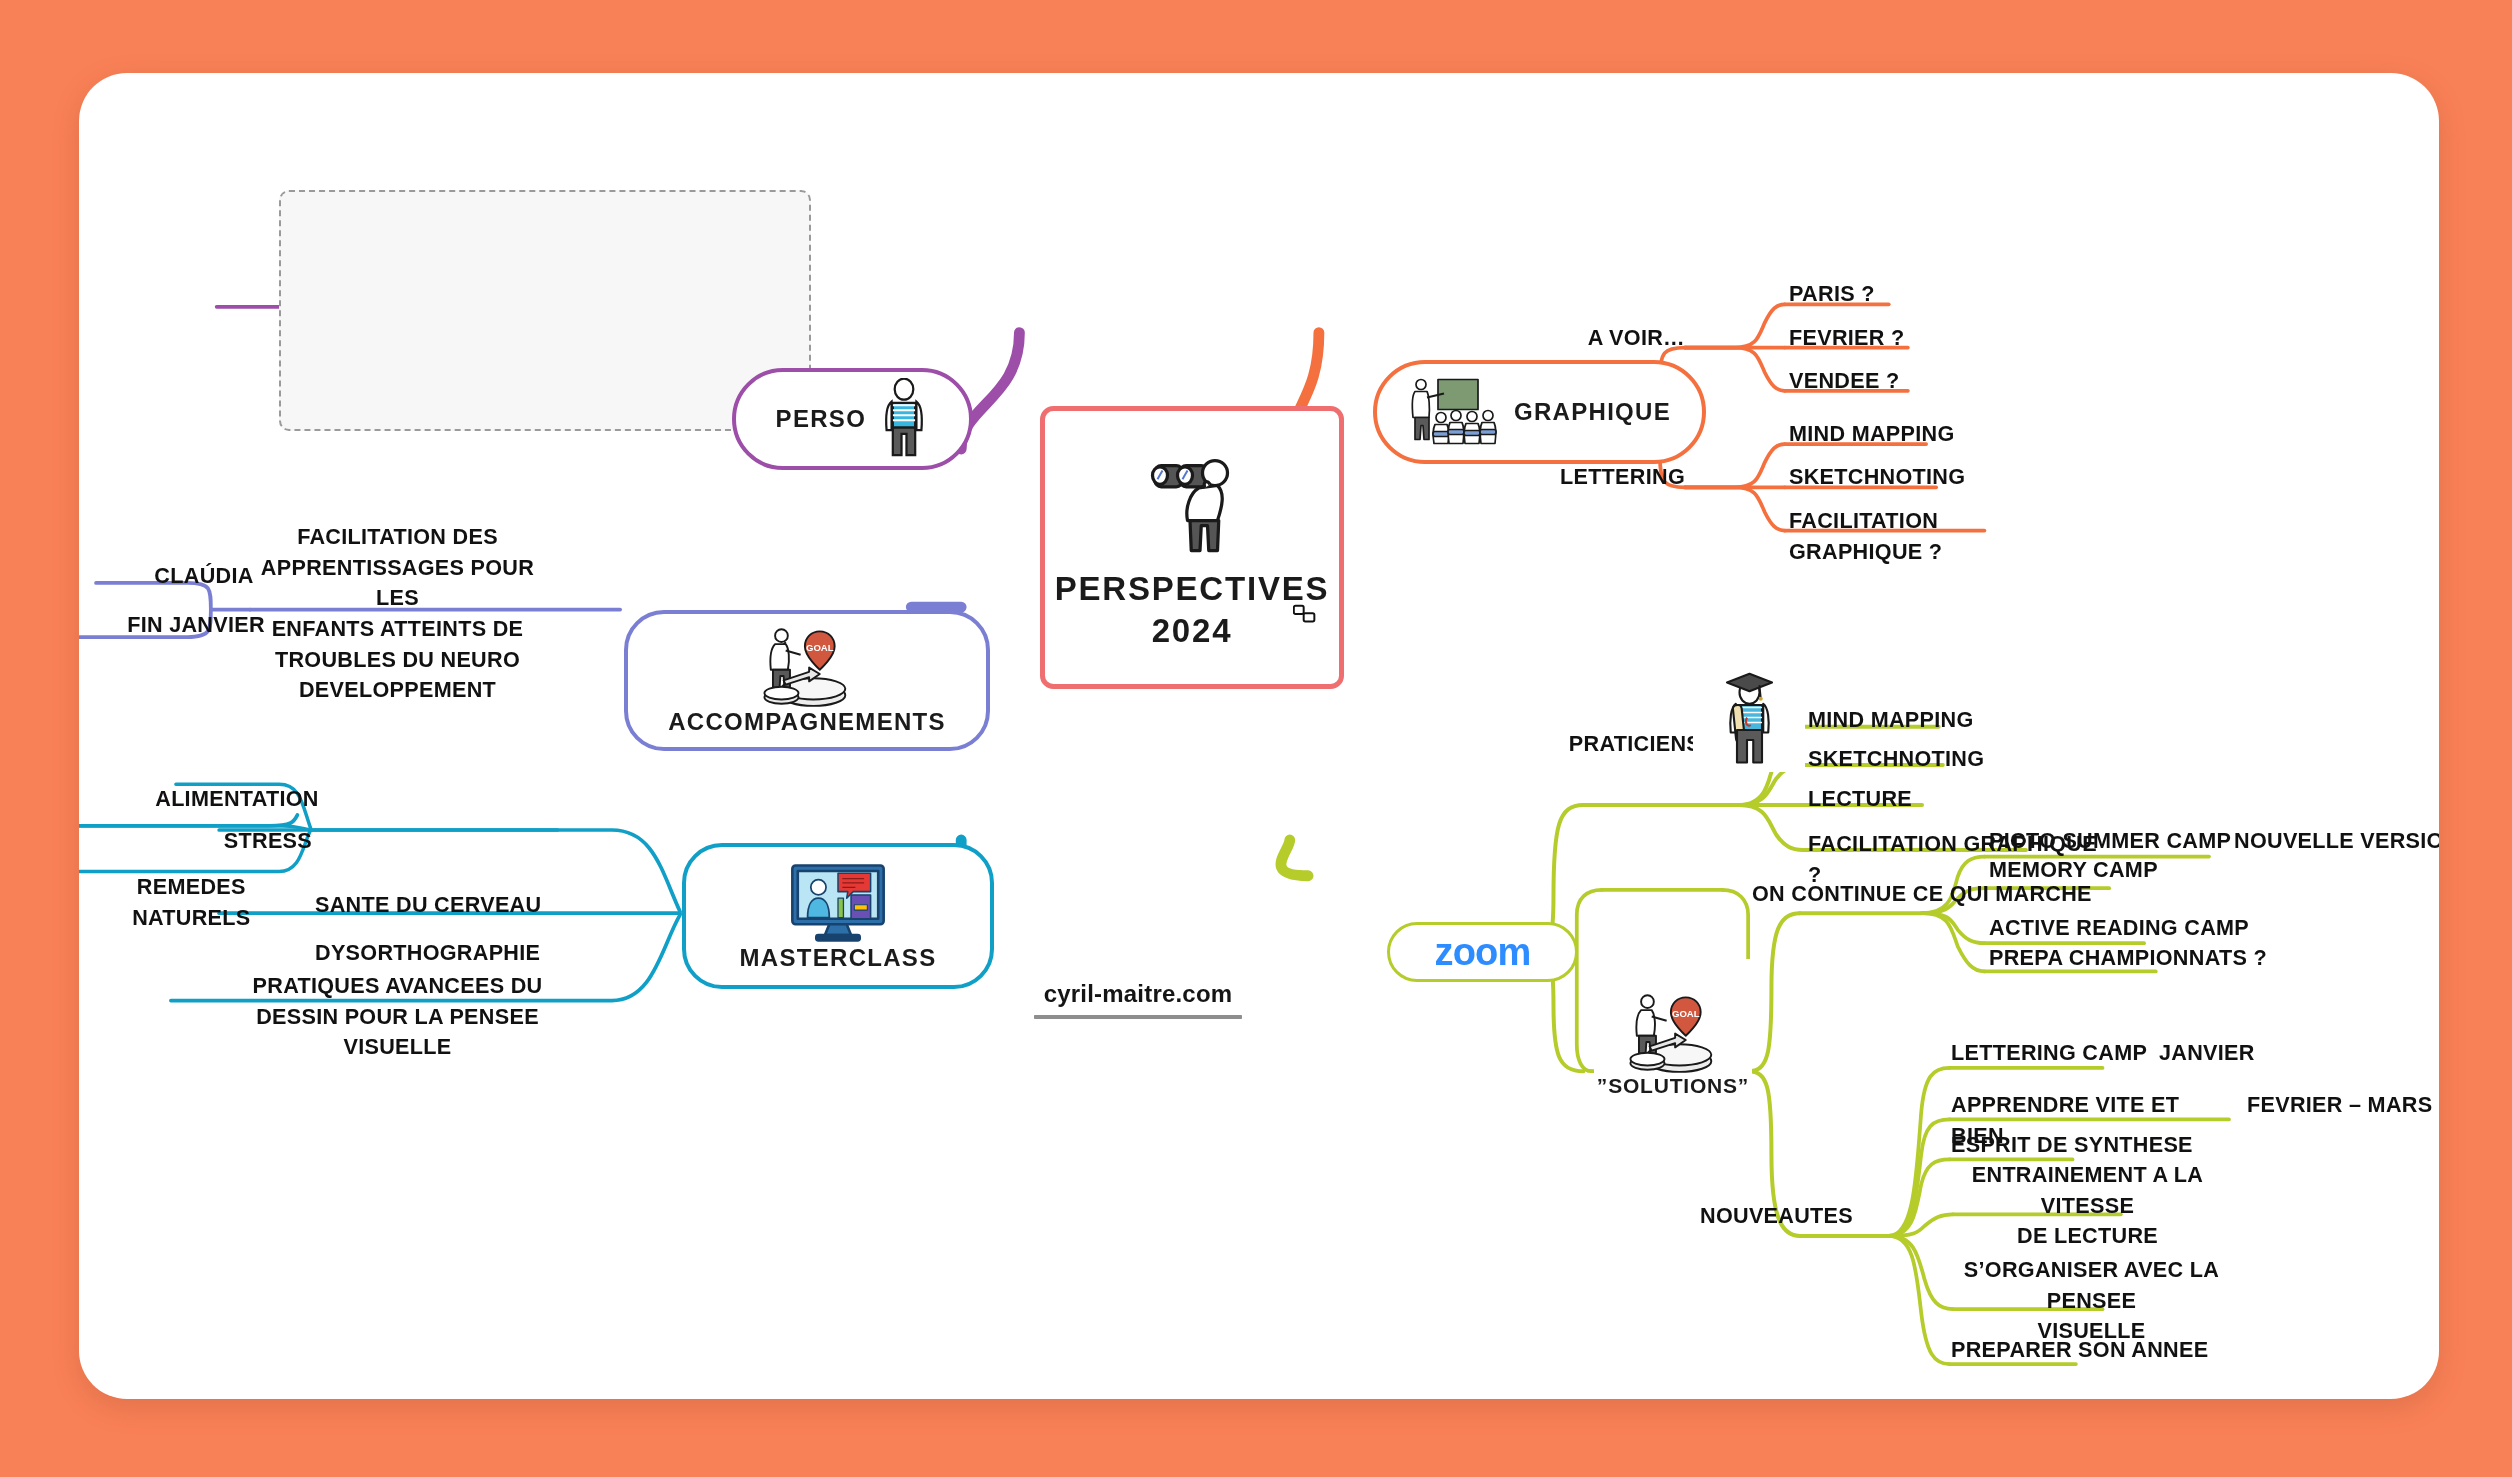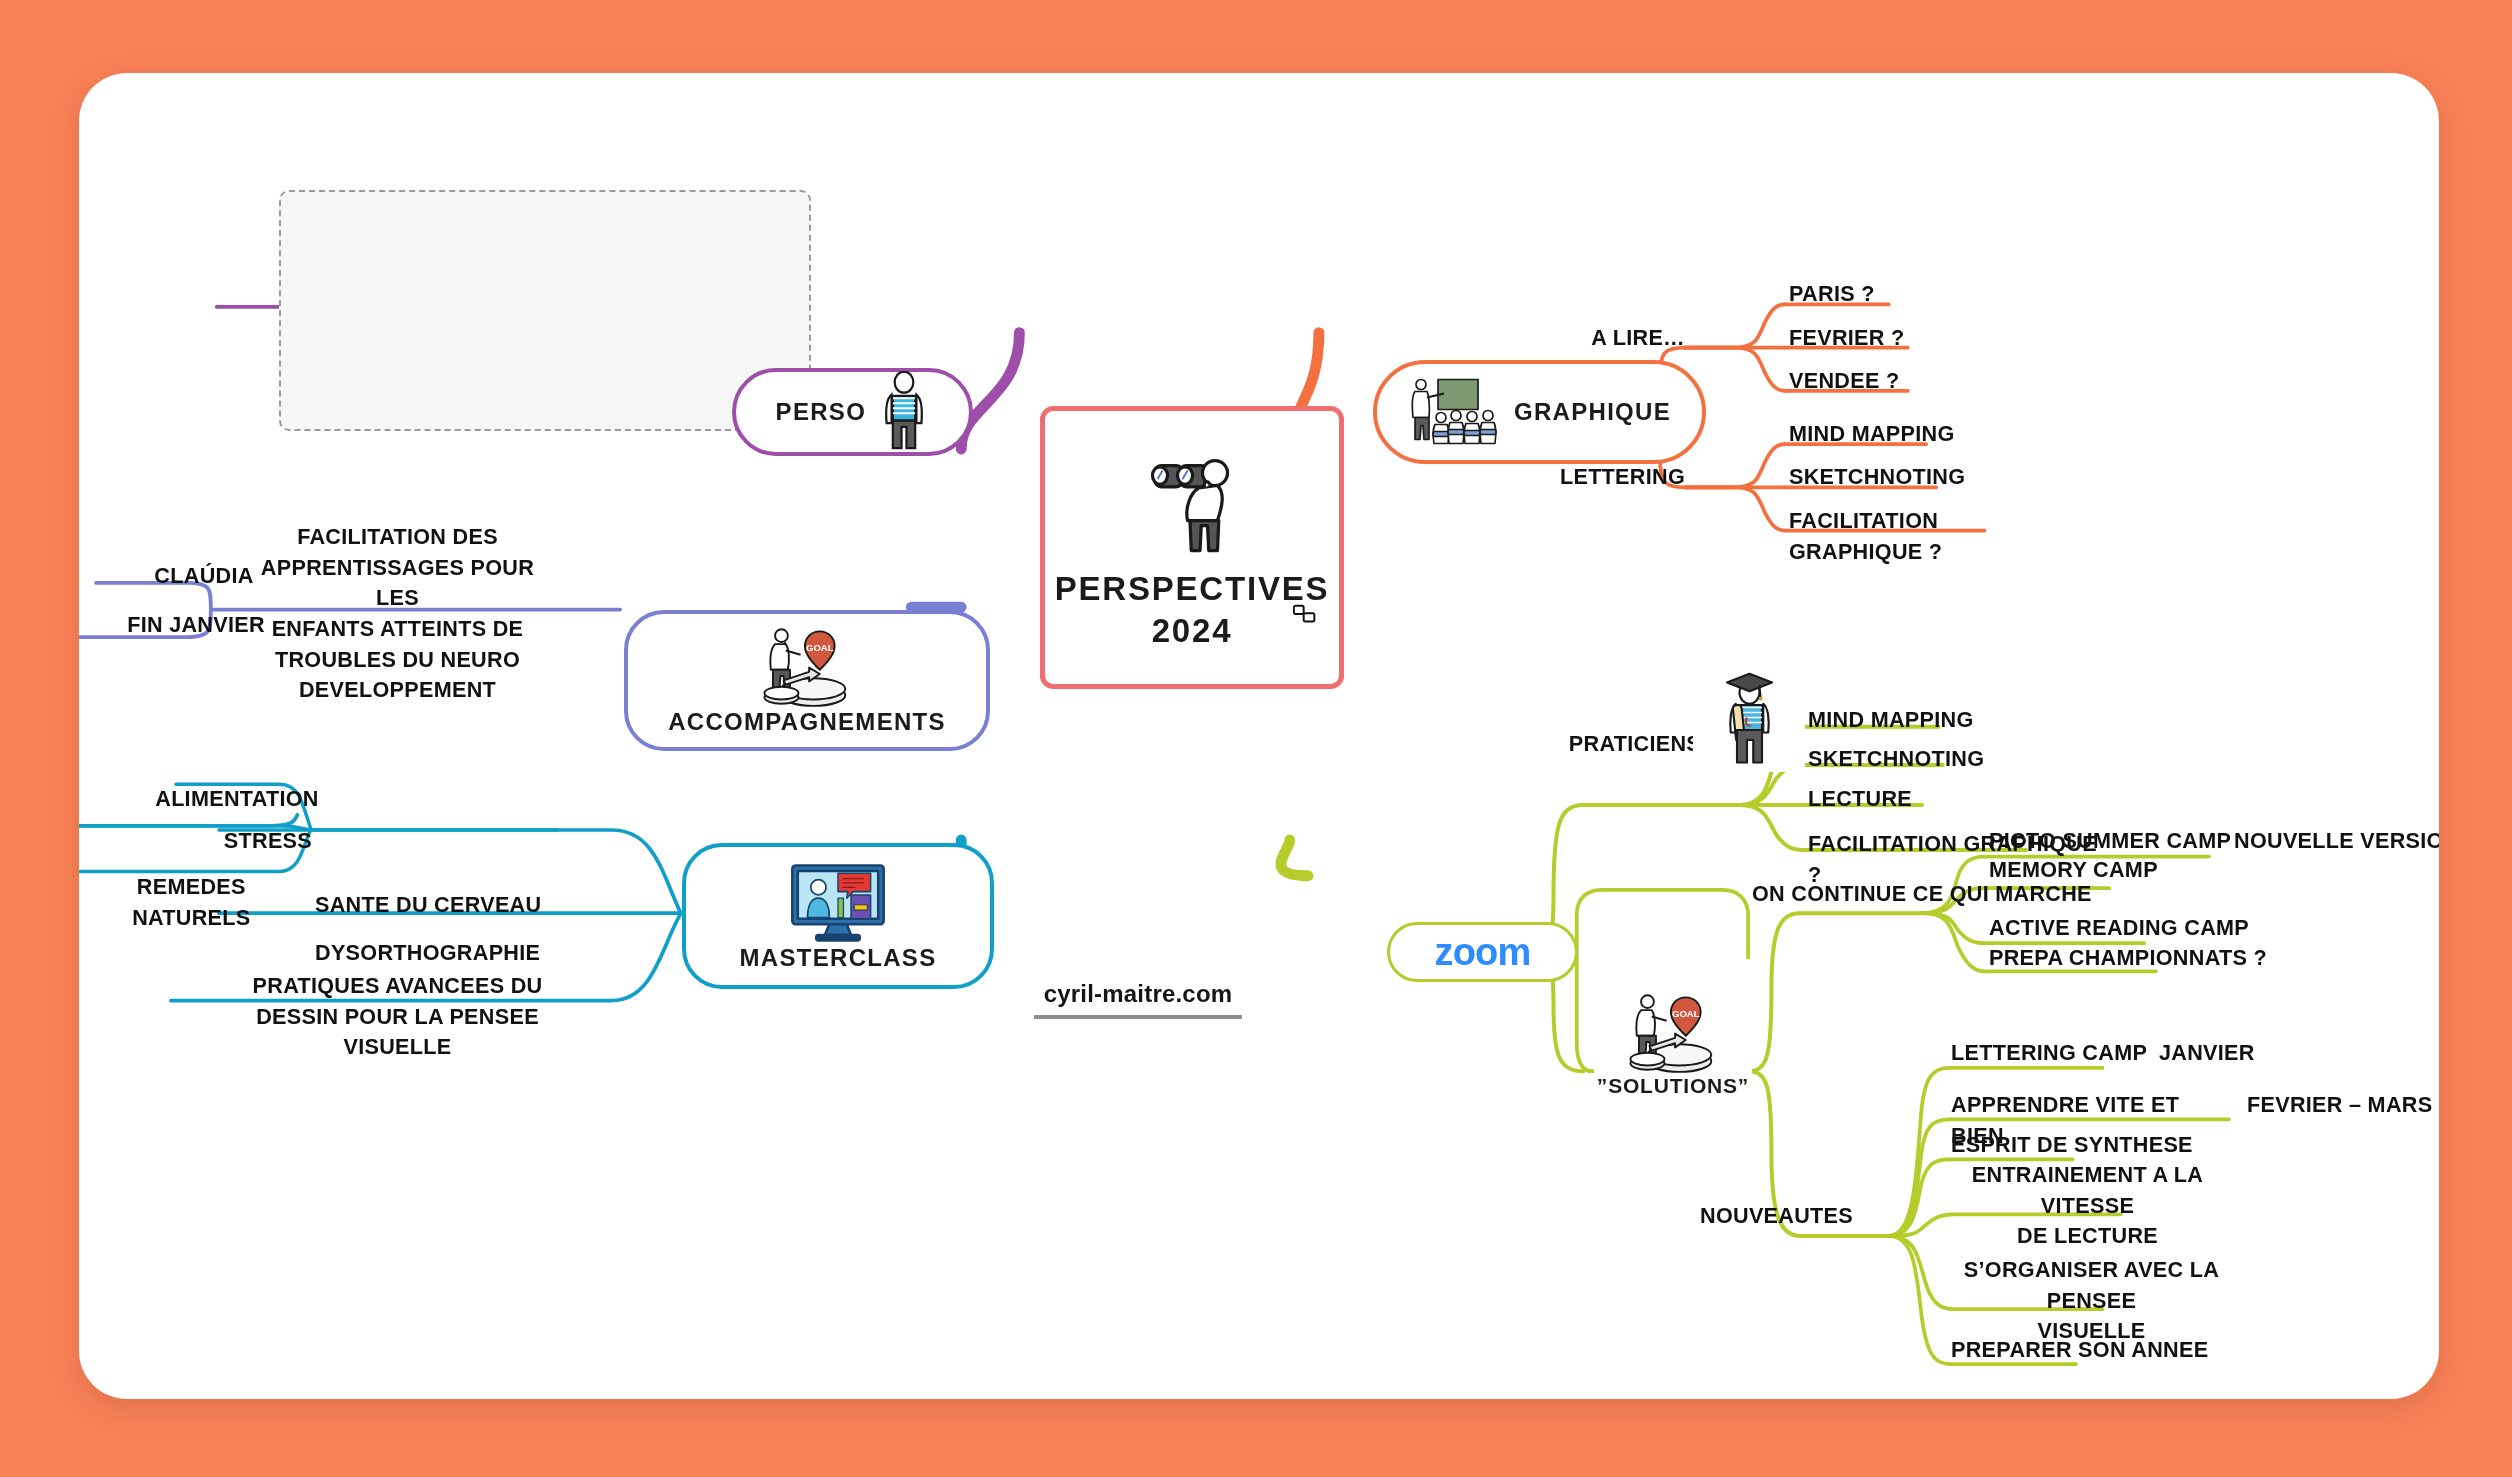--- a/index.html
+++ b/index.html
@@ -43,21 +43,21 @@
   .node .cap{
     font-weight:800;color:#1b1b1b;letter-spacing:1.3px;
   }
   #center{
     left:961px;top:333px;width:304px;height:283px;
     border:5px solid #ef6f70;border-radius:13.3px;
     z-index:6;
   }
   #center .cap{font-size:33px;line-height:1.28;text-align:center;letter-spacing:1.8px;}
   #n-perso{
-    left:653px;top:295px;width:241px;height:88px;
+    left:653px;top:295px;width:241px;height:102px;
     border:4.2px solid #9c4ea8;border-radius:53px;
     flex-direction:row;gap:13.3px;z-index:5;
   }
   #n-perso .cap{font-size:24px;}
   #n-accomp{
     left:545px;top:537px;width:366px;height:141px;
     border:4.2px solid #7b7fd4;border-radius:40px;z-index:5;
   }
   #n-accomp .cap{font-size:24px;}
   #n-master{
@@ -368,21 +368,21 @@
           </g>
           <g>
             <circle cx="80" cy="40" r="5" fill="#fff"></circle>
             <path d="M74 47 C72 51 72 60 73 68 L87 68 C88 60 88 51 86 47 Z" fill="#fff"></path>
             <rect x="72" y="54" width="16" height="5" rx="2" fill="#7b9ed4"></rect>
           </g>
         </g>
       </svg>
       <span class="cap">GRAPHIQUE</span>
     </div>
-    <div class="lbl f26 r" style="left:1440px;top:250px;width:166px;">A LIRE…</div>
+    <div class="lbl f26 r" style="left:1440px;top:250px;width:166px;">A VOIR…</div>
     <div class="lbl f26 r" style="left:1415px;top:389px;width:191px;">LETTERING</div>
     <div class="lbl f26 l" style="left:1710px;top:206px;width:208px;">PARIS ?</div>
     <div class="lbl f26 l" style="left:1710px;top:250px;width:208px;">FEVRIER ?</div>
     <div class="lbl f26 l" style="left:1710px;top:293px;width:208px;">VENDEE ?</div>
     <div class="lbl f26 l" style="left:1710px;top:346px;width:250px;">MIND MAPPING</div>
     <div class="lbl f26 l" style="left:1710px;top:389px;width:250px;">SKETCHNOTING</div>
     <div class="lbl f26 l" style="left:1710px;top:433px;width:275px;">FACILITATION GRAPHIQUE ?</div>
 
 
     <div id="n-zoomlogo" class="node">

